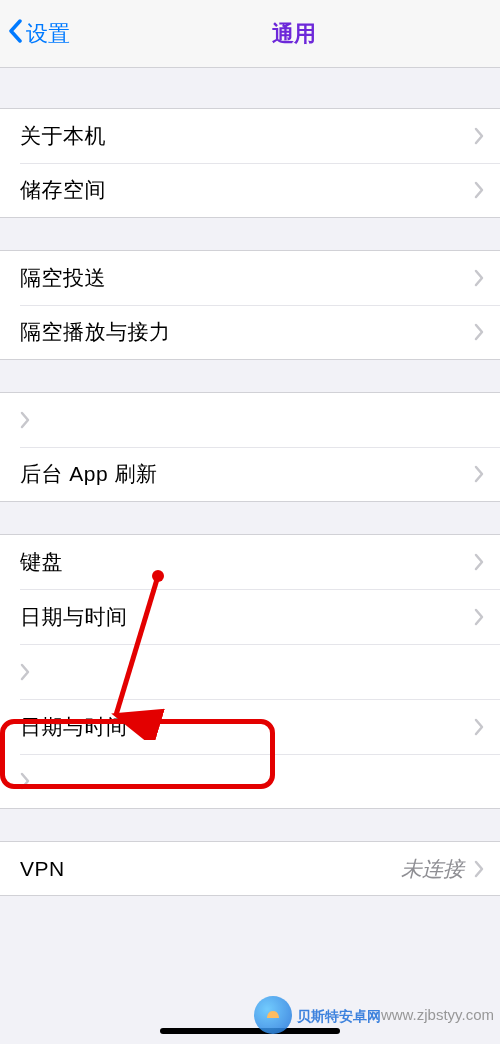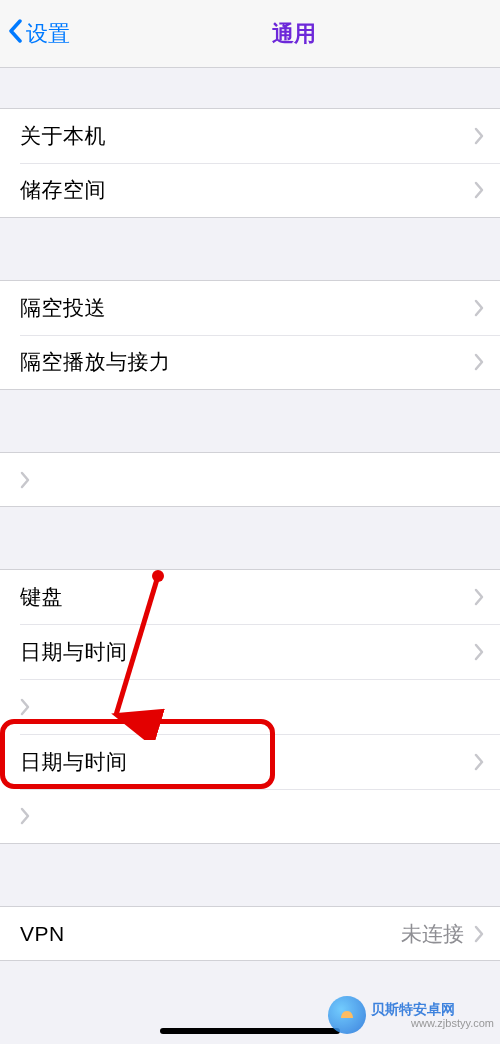--- a/index.html
+++ b/index.html
@@ -40,21 +40,21 @@
     .nav-title {
       position: absolute;
       left: 50%;
       transform: translateX(-50%);
       font-size: 22px;
       font-weight: 600;
       color: #6d28d9;
       margin-left: 44px;
     }
     .group {
-      margin-top: 62px;
+      margin-top: 32px;
     }
     .group:first-of-type {
       margin-top: 40px;
     }
     .row {
       height: 55px;
       background: #fff;
       display: flex;
       align-items: center;
       padding-left: 20px;
@@ -80,20 +80,21 @@
     .row-label {
       flex: 1;
       font-size: 21px;
       color: #000;
       letter-spacing: 0.5px;
     }
     .row-value {
       font-size: 21px;
       color: #8e8e93;
       margin-right: 10px;
+      font-style: italic;
     }
     .chevron {
       color: #c7c7cc;
       display: flex;
       align-items: center;
     }
     .highlight-box {
       position: absolute;
       border: 5px solid #e30000;
       border-radius: 14px;
@@ -137,32 +138,31 @@
       height: 38px;
       border-radius: 50%;
       background: radial-gradient(circle at 35% 35%, #5cc5ff, #1e6fd9);
       display: flex;
       align-items: center;
       justify-content: center;
       margin-right: 5px;
     }
     .watermark-text {
       display: flex;
-      flex-direction: column;
       line-height: 1.15;
+      align-items: flex-end;
     }
     .wm-line1 {
       font-size: 14px;
       font-weight: 700;
       color: #1e6fd9;
     }
     .wm-line2 {
-      font-size: 11px;
+      font-size: 15px;
       color: #888;
-      margin-left: 40px;
     }
   </style>
 </head>
 <body>
 
 <div class="nav-bar">
   <div class="back-btn">
     <span class="back-chevron">
       <svg width="16" height="24" viewBox="0 0 16 24">
           <path d="M12 2 L3 12 L12 22" stroke="#007aff" stroke-width="3.5" fill="none" stroke-linecap="round" stroke-linejoin="round"></path>
@@ -205,20 +205,28 @@
         <span class="row-label">隔空播放与接力</span>
         <span class="chevron">
           <svg width="10" height="18" viewBox="0 0 10 18">
             <path d="M2 2 L8 9 L2 16" stroke="#c7c7cc" stroke-width="2.5" fill="none" stroke-linecap="round" stroke-linejoin="round"></path>
           </svg>
         </span>
       </div>
     </div>
     <div class="group">
       <div class="row">
+        <span class="chevron">
+          <svg width="10" height="18" viewBox="0 0 10 18">
+            <path d="M2 2 L8 9 L2 16" stroke="#c7c7cc" stroke-width="2.5" fill="none" stroke-linecap="round" stroke-linejoin="round"></path>
+          </svg>
+        </span>
+      </div>
+      <div class="row">
+        <span class="row-label">后台 App 刷新</span>
         <span class="chevron">
           <svg width="10" height="18" viewBox="0 0 10 18">
             <path d="M2 2 L8 9 L2 16" stroke="#c7c7cc" stroke-width="2.5" fill="none" stroke-linecap="round" stroke-linejoin="round"></path>
           </svg>
         </span>
       </div>
     </div>
     <div class="group">
       <div class="row">
         <span class="row-label">键盘</span>

